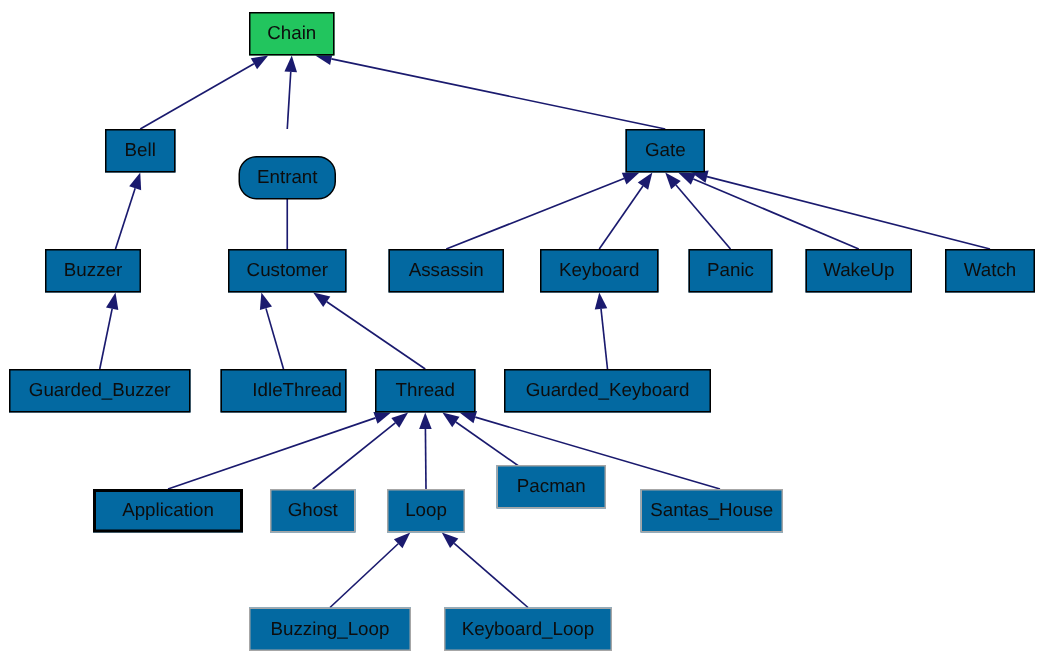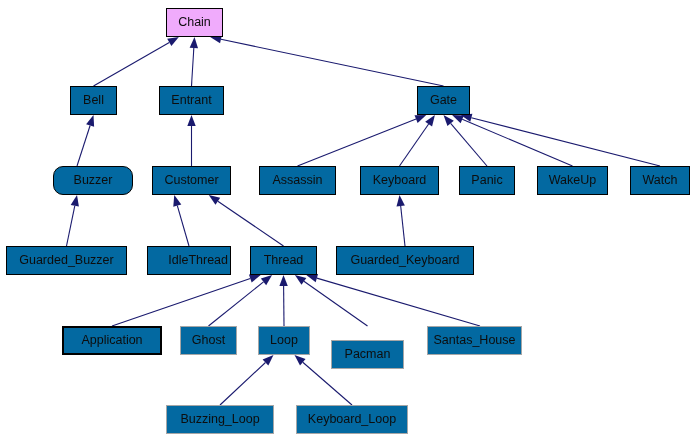--- a/index.html
+++ b/index.html
@@ -46,21 +46,21 @@
     white-space: nowrap;
     letter-spacing: 0px;
   }
   .node.gray-border {
     border: 1px solid #a6a6a6;
   }
   .node.bold-border {
     border: 2px solid #000000;
   }
   .node.root {
-    background: #f0abfc;
+    background: #22c55e;
     border: 1px solid #000000;
   }
   .node-label {
     display: block;
     padding: 0 2px;
     pointer-events: none;
   }
 </style>
 </head>
 <body>
@@ -152,27 +152,27 @@
         <polygon points="294.50,355.00 305.56,359.05 300.04,365.39" fill="#1a1a6e"></polygon>
       </g>
     </svg>
   <div id="node-layer">
       <div class="node root" style="left: 166px; top: 8px; width: 57px; height: 29px;">
         <span class="node-label">Chain</span>
       </div>
       <div class="node " style="left: 70px; top: 86px; width: 47px; height: 29px;">
         <span class="node-label">Bell</span>
       </div>
-      <div class="node " style="left: 159px; top: 86px; width: 65px; height: 29px;">
+      <div class="node " style="left: 159px; top: 104px; width: 65px; height: 29px; border-radius: 12px;">
         <span class="node-label">Entrant</span>
       </div>
       <div class="node " style="left: 417px; top: 86px; width: 53px; height: 29px;">
         <span class="node-label">Gate</span>
       </div>
-      <div class="node " style="left: 53px; top: 166px; width: 80px; height: 29px; border-radius: 10px;">
+      <div class="node " style="left: 30px; top: 166px; width: 64px; height: 29px;">
         <span class="node-label">Buzzer</span>
       </div>
       <div class="node " style="left: 152px; top: 166px; width: 79px; height: 29px;">
         <span class="node-label">Customer</span>
       </div>
       <div class="node " style="left: 259px; top: 166px; width: 77px; height: 29px;">
         <span class="node-label">Assassin</span>
       </div>
       <div class="node " style="left: 360px; top: 166px; width: 79px; height: 29px;">
         <span class="node-label">Keyboard</span>
@@ -200,21 +200,21 @@
       </div>
       <div class="node bold-border" style="left: 62px; top: 326px; width: 100px; height: 29px;">
         <span class="node-label">Application</span>
       </div>
       <div class="node gray-border" style="left: 180px; top: 326px; width: 57px; height: 29px;">
         <span class="node-label">Ghost</span>
       </div>
       <div class="node gray-border" style="left: 258px; top: 326px; width: 52px; height: 29px;">
         <span class="node-label">Loop</span>
       </div>
-      <div class="node gray-border" style="left: 331px; top: 340px; width: 73px; height: 29px;">
+      <div class="node gray-border" style="left: 331px; top: 310px; width: 73px; height: 29px;">
         <span class="node-label">Pacman</span>
       </div>
       <div class="node gray-border" style="left: 427px; top: 326px; width: 95px; height: 29px;">
         <span class="node-label">Santas_House</span>
       </div>
       <div class="node gray-border" style="left: 166px; top: 405px; width: 108px; height: 29px;">
         <span class="node-label">Buzzing_Loop</span>
       </div>
       <div class="node gray-border" style="left: 296px; top: 405px; width: 112px; height: 29px;">
         <span class="node-label">Keyboard_Loop</span>

